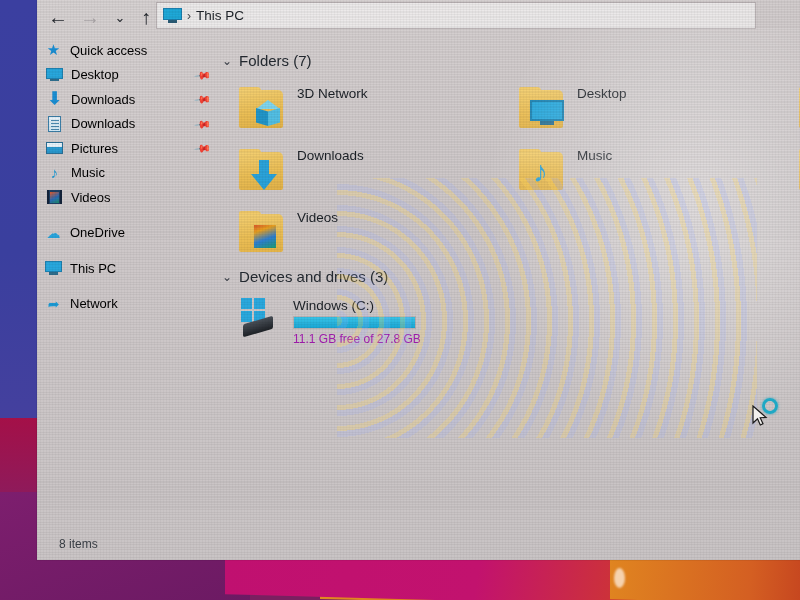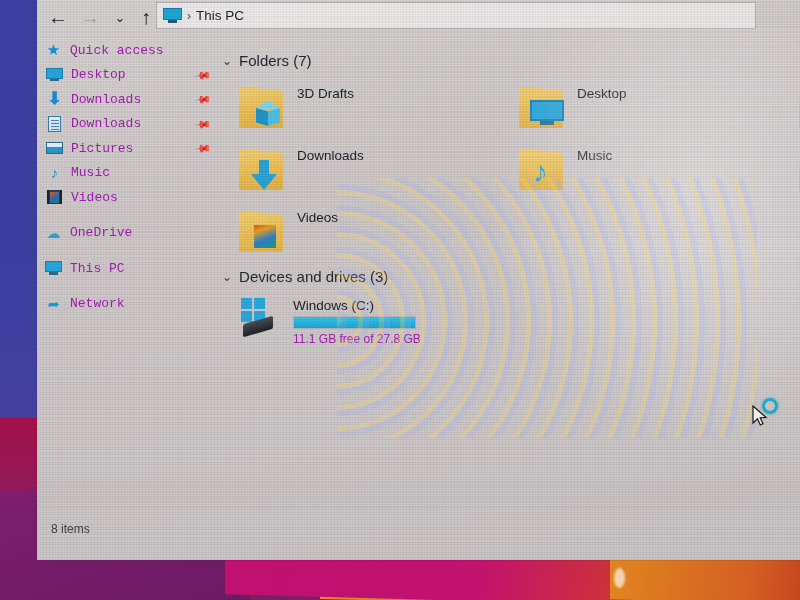--- a/index.html
+++ b/index.html
@@ -113,21 +113,21 @@
   
   .sidebar {
     position: absolute; left: 0; top: 40px; width: 180px; height: 480px;
     z-index: 6;
   }
   .side-item {
     position: relative; height: 24.5px; display: flex; align-items: center;
     padding-left: 8px; gap: 8px;
   }
   .side-item.indent { padding-left: 9px; }
-  .side-label { font-size: 13px; color: #a21caf; white-space: nowrap; font-family: Liberation Mono, monospace; }
+  .side-label { font-size: 13px; color: #000000; white-space: nowrap; }
   .side-label.head { font-size: 13px; }
   .pin {
     position: absolute; right: 8px; top: 6px; width: 12px; height: 12px;
     color: #5b7fb5; font-size: 11px; line-height: 12px;
     transform: rotate(40deg);
   }
   .ico { width: 17px; height: 16px; position: relative; flex: 0 0 17px; }
   .ico.star { color: #1b8fd4; font-size: 15px; line-height: 16px; text-align:center; }
   .ico-monitor .s { position:absolute; left:0; top:1px; width:17px; height:11px;
     background:#27a7dd; border:1.5px solid #1d7fae; }
@@ -241,22 +241,22 @@
   .drive-info { display:flex; flex-direction:column; gap:3px; padding-top:2px; }
   .drive-name { font-size:13.5px; color:#1b2026; }
   .bar-outer {
     width: 123px; height: 13px; background: rgba(255,255,255,.5);
     border: 1px solid #b5b0b2;
   }
   .bar-fill { height: 100%; background: linear-gradient(180deg,#39c4e8,#19a6d4); }
   .drive-free { font-size: 12px; color: #a21caf; }
   
   .statusbar {
-    position: absolute; left: 0; bottom: 16px; width: 763px; height: 30px;
-    z-index: 6; display:flex; align-items:center; padding-left: 14px;
+    position: absolute; left: 0; bottom: 1px; width: 763px; height: 30px;
+    z-index: 6; display:flex; align-items:center; padding-left: 22px;
   }
   .status-text { font-size: 12px; color: #3a3f46; }
   
   .cursor { position:absolute; left:752px; top:405px; z-index: 70; }
   .busy-ring {
     position:absolute; left:762px; top:398px; width:16px;height:16px;
     border: 3px solid #1fa8c4; border-radius:50%; z-index:70;
     box-shadow: 0 0 3px rgba(30,160,190,.7);
   }
 </style>
@@ -384,21 +384,21 @@
         <span class="group-chev">⌄</span>
         <span class="group-title">Folders (7)</span>
       </div>
 
       <div class="tile" style="left:55px; top:42px;">
         <span class="bigfolder">
           <span class="tab"></span>
             <span class="back"></span>
           <span class="glyph"><span class="g-cube"><span class="top"></span><span class="lf"></span><span class="rt"></span></span></span>
         </span>
-        <span class="tile-label">3D Drafts</span>
+        <span class="tile-label">3D Network</span>
       </div>
 
       <div class="tile" style="left:55px; top:104px;">
         <span class="bigfolder">
           <span class="tab"></span>
             <span class="back"></span>
           <span class="glyph" style="left:14px;top:12px;"><span class="g-down"><span class="stem"></span><span class="head"></span></span></span>
         </span>
         <span class="tile-label">Downloads</span>
       </div>

